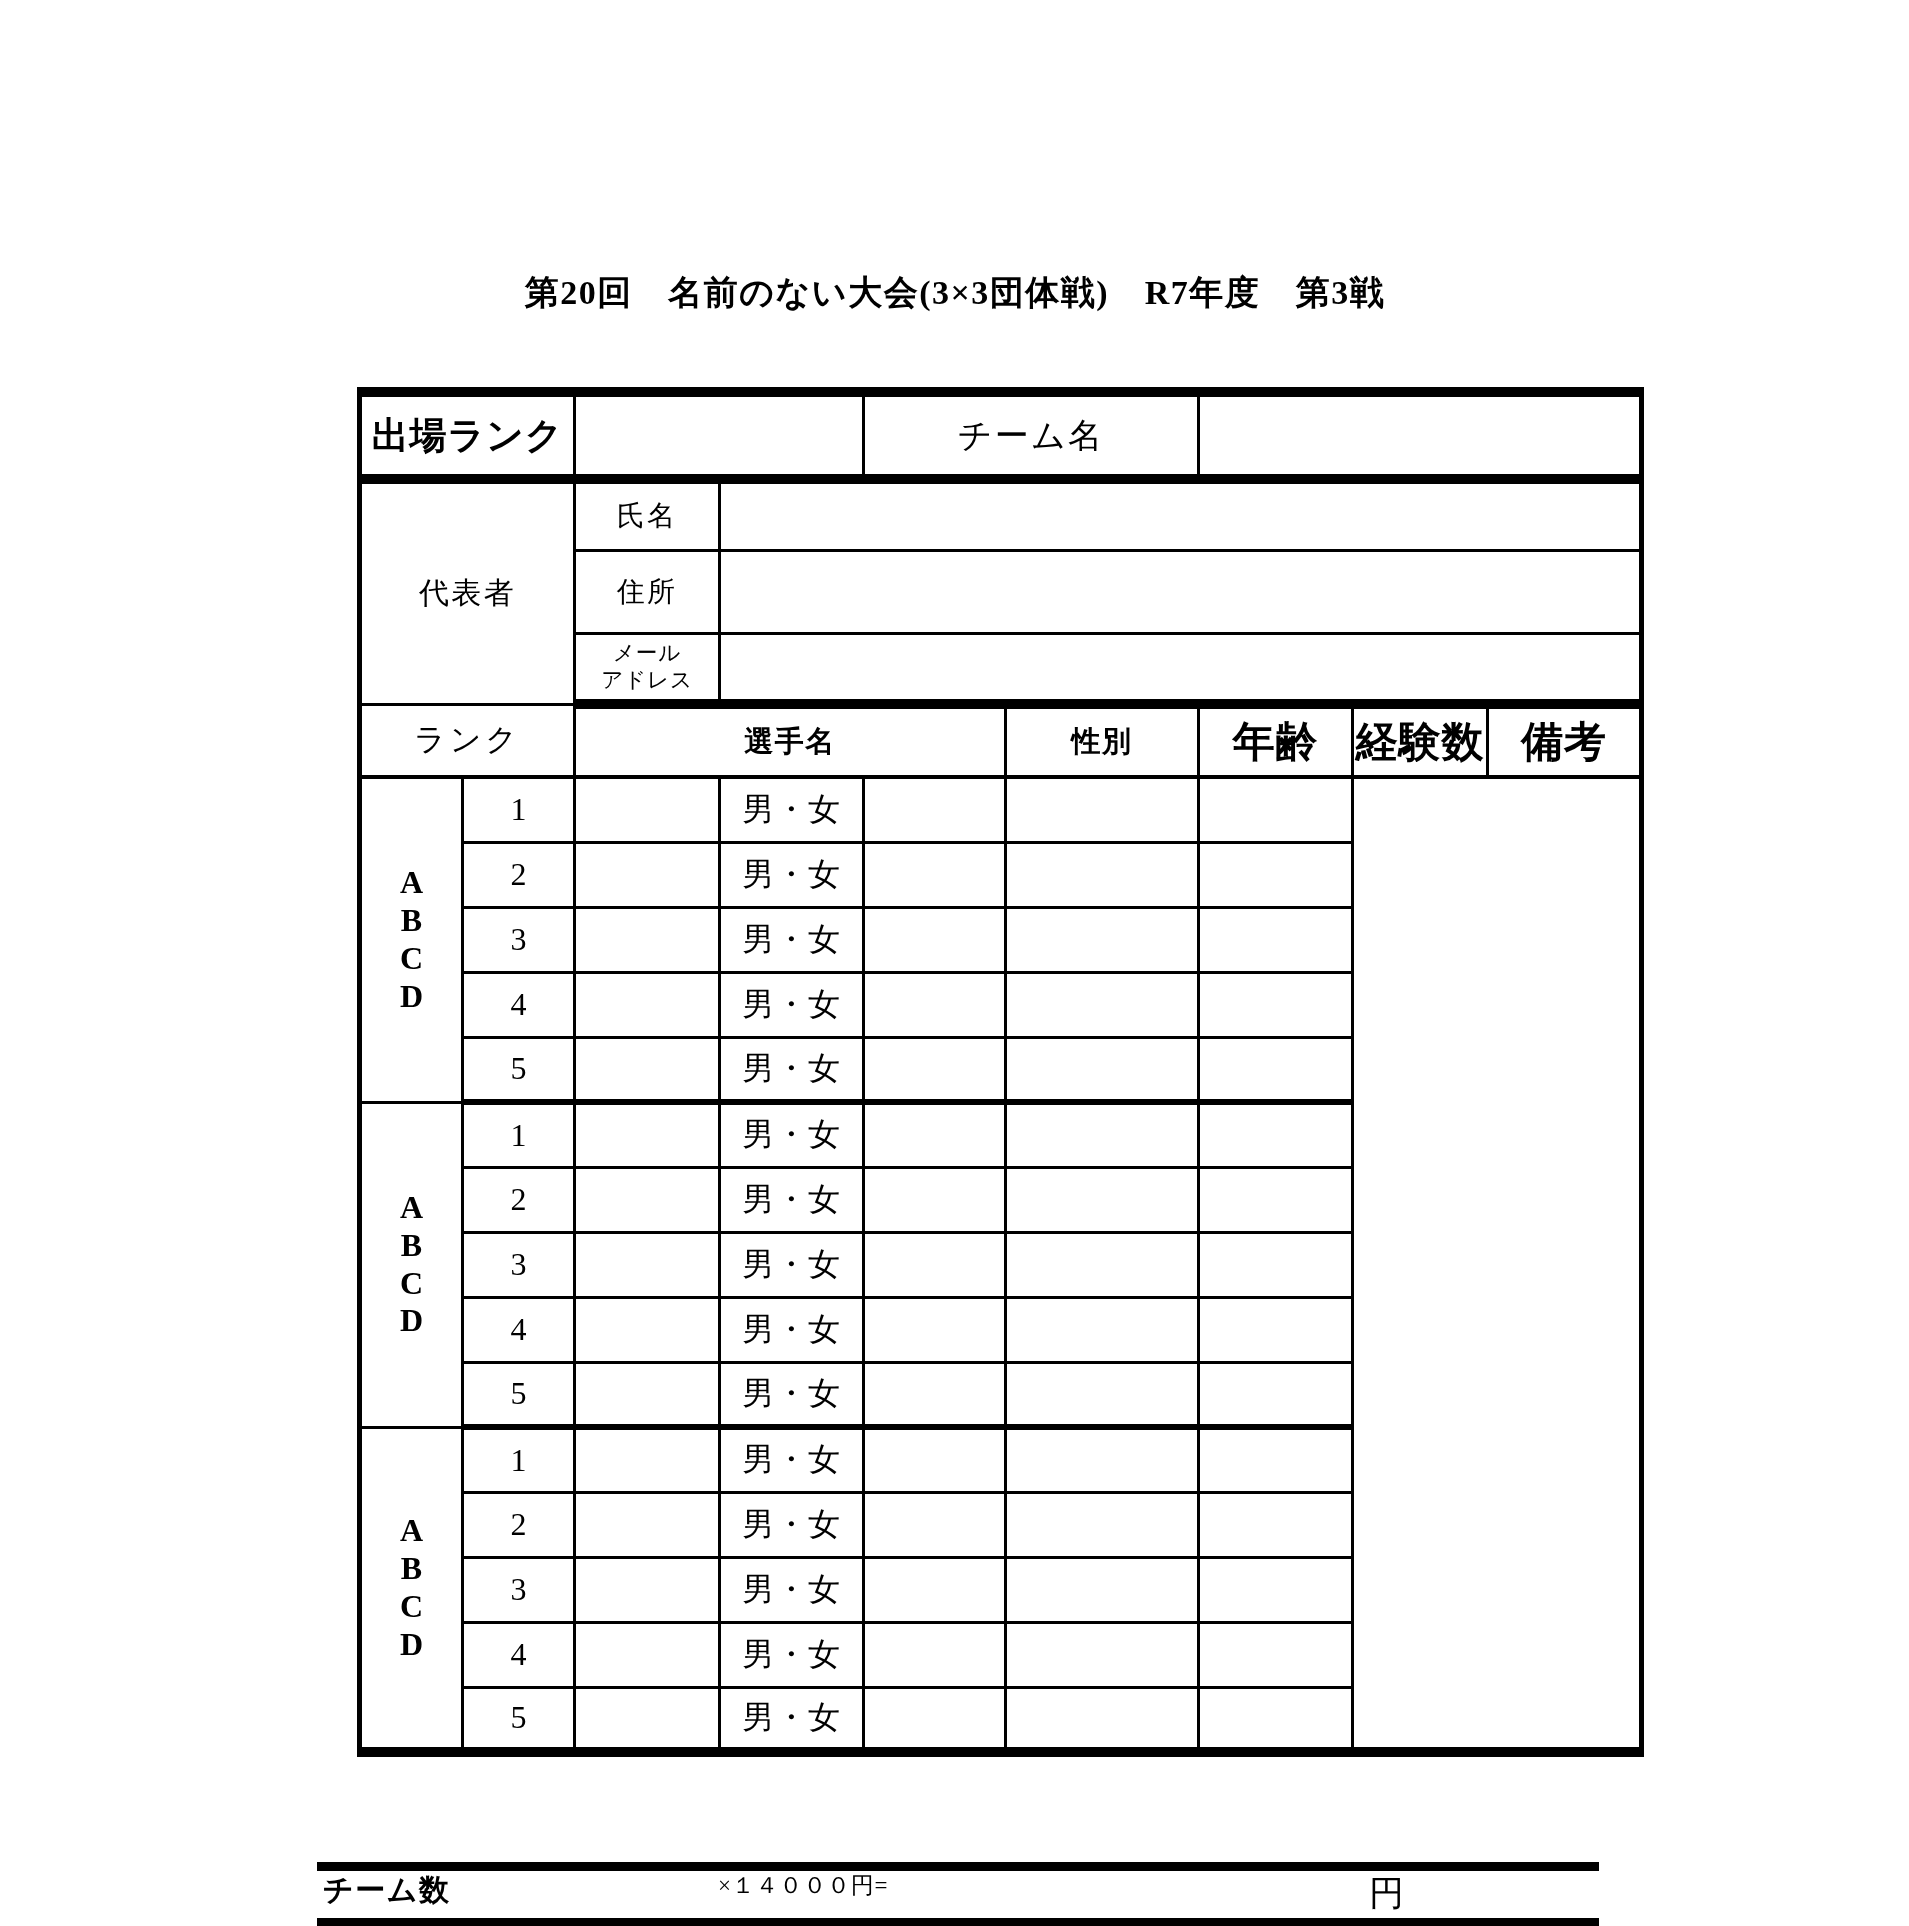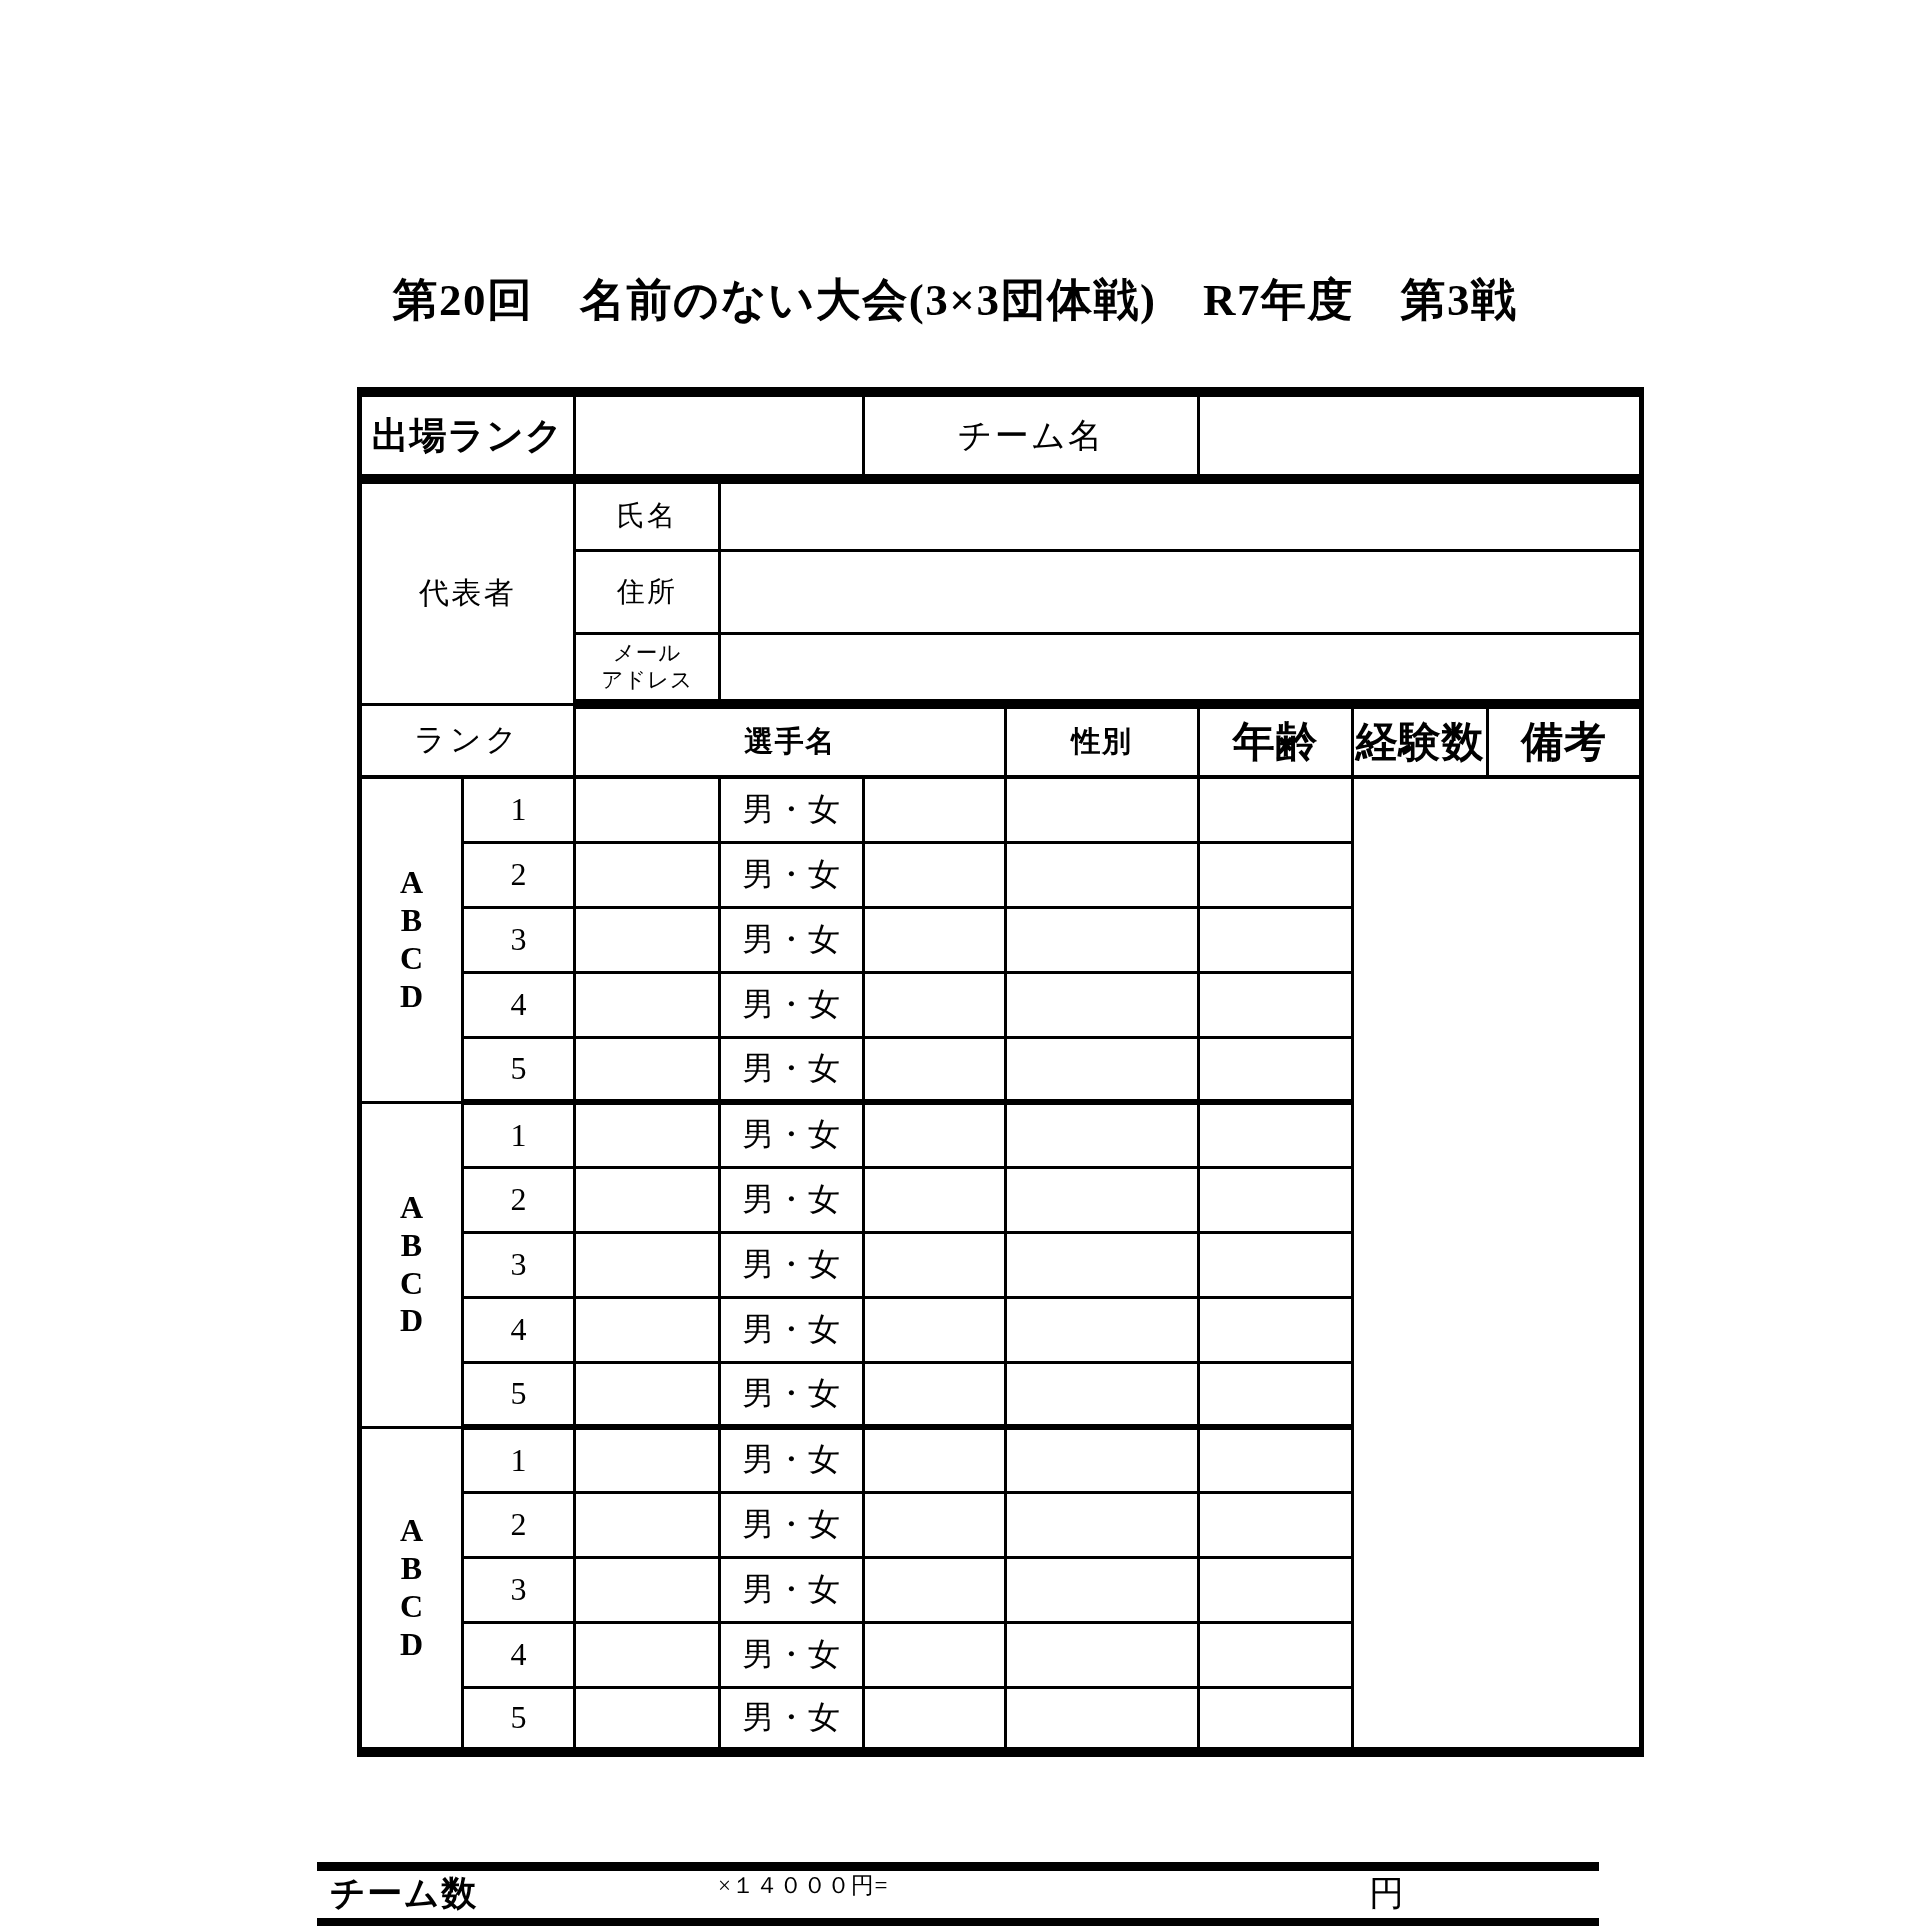--- a/index.html
+++ b/index.html
@@ -1,21 +1,21 @@
 <!DOCTYPE html>
 <html lang="ja" style="font-size:6.2px"><head>
 <meta charset="utf-8">
 <style>
   html,body{margin:0;padding:0;background:#e8e8e8;}
   body{font-family:"Liberation Serif","DejaVu Serif",serif;color:#000;}
   .page{position:relative;width:1910px;height:2703px;background:#ffffff;overflow:hidden;}
 
   
   .title{position:absolute;left:0;top:270px;width:100%;text-align:center;
-         font-size:45px;font-weight:bold;letter-spacing:1.5px;}
+         font-size:34px;font-weight:bold;letter-spacing:1.5px;}
 
   
   #form-wrap{position:absolute;left:317px;top:387px;width:1550px;padding-left:40px;}
   table.form{border-collapse:collapse;table-layout:fixed;width:1282px;
              border:5.4px solid #000;border-top:10px solid #000;border-bottom:10px solid #000;}
   table.form td{border:3.5px solid #000;padding:0;vertical-align:middle;text-align:center;overflow:hidden;}
   tr.bb-thick td{border-bottom-width:10px;}
   tr.hsep td{border-bottom-width:4.6px;}
   tr.gsep td{border-bottom-width:6.2px;}
   .rh1{height:87px}.rh2{height:71px}.rh3{height:83px}.rh4{height:71px}
@@ -30,21 +30,21 @@
   .cell-hdr{font-size:29px;font-weight:bold;letter-spacing:1.5px;}
   .cell-hdr-sm{font-size:42px;font-weight:bold;letter-spacing:0.8px;}
   .cell-group{font-size:32px;font-weight:bold;line-height:1.18;white-space:pre-line;}
   .cell-num{font-size:32px;}
   .cell-gender{font-size:32px;letter-spacing:0.8px;}
 
   
   .rule{position:absolute;left:317px;width:1282px;height:9.2px;background:#000;}
   .fee-row{position:absolute;left:317px;width:1282px;height:50px;}
   .fee-row span{position:absolute;top:0;white-space:nowrap;}
-  .fee-label{left:13px;font-size:35px;font-weight:bold;letter-spacing:1.5px;}
+  .fee-label{left:6px;font-size:30px;font-weight:bold;letter-spacing:1.5px;}
   .fee-formula{left:401px;font-size:23px;letter-spacing:0.8px;}
   .fee-unit{left:1052px;font-size:35px;}
   @supports ((-webkit-background-clip:text) or (background-clip:text)){
     .qr-caption{background:linear-gradient(90deg,#4fa7e6,#9040cc);
                 -webkit-background-clip:text;background-clip:text;
                 color:transparent;-webkit-text-fill-color:transparent;}
   }
 </style>
 </head>
 <body>

